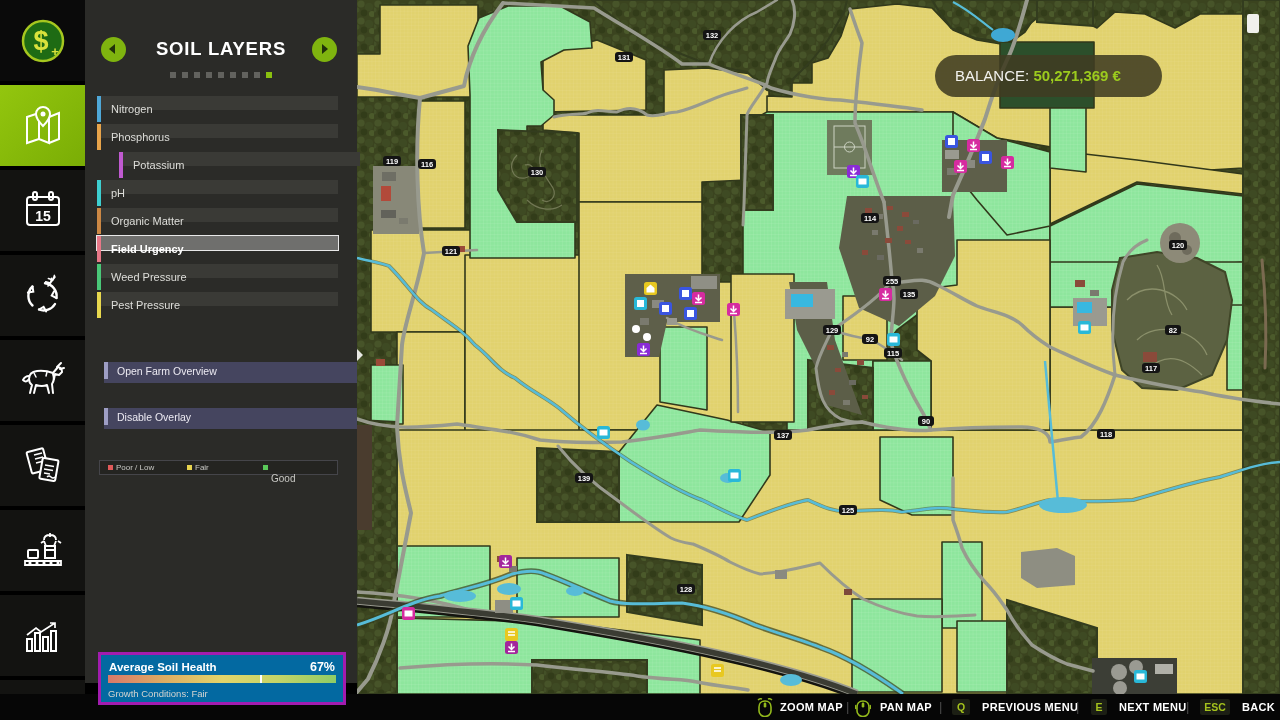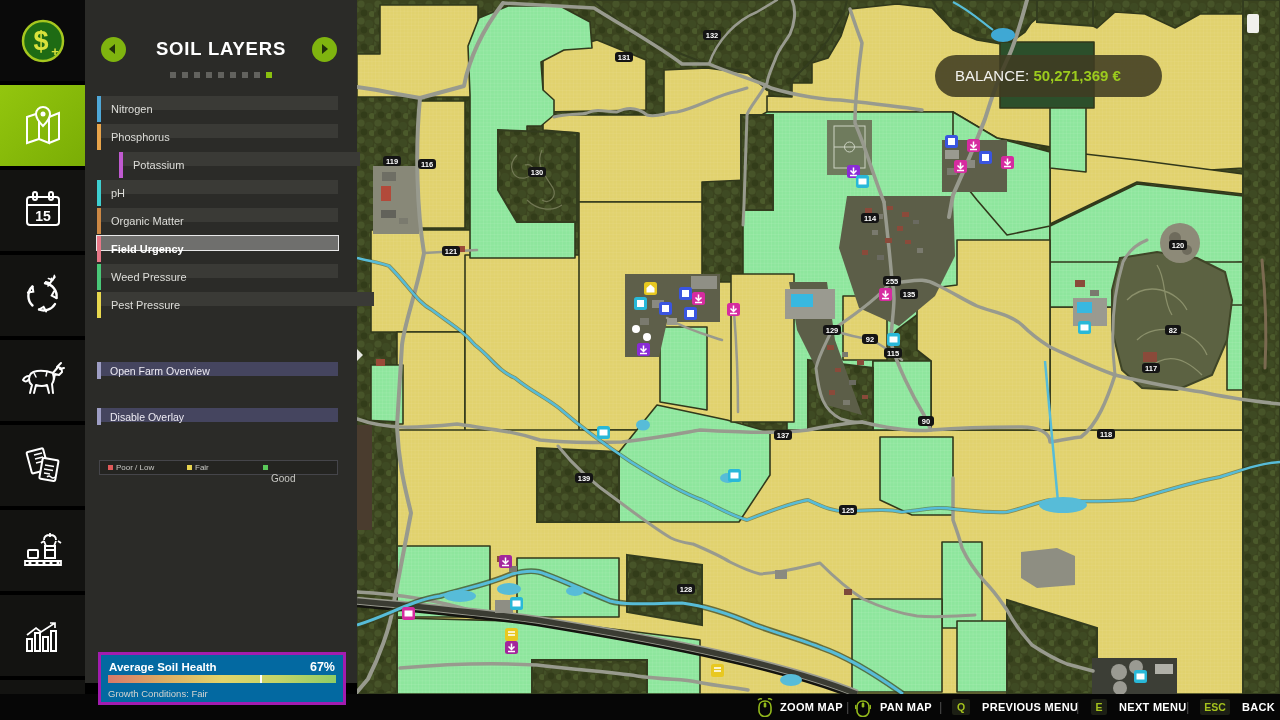--- a/index.html
+++ b/index.html
@@ -16,21 +16,21 @@
   .navbtn{position:absolute;width:25px;height:25px;border-radius:50%;background:#7fb40f;}
   .navbtn:after{content:"";position:absolute;top:8px;}
   #title{position:absolute;top:38px;left:0;width:272px;text-align:center;color:#fff;
      font-size:18.5px;font-weight:bold;letter-spacing:0.8px;}
   .dot{position:absolute;top:72px;width:6px;height:6px;background:#62625e;}
   .item{position:absolute;left:12px;width:241px;height:14px;background:#3a3a36;}
   .item .bar{position:absolute;left:0;top:0;width:4px;height:26px;}
   .item .lb{position:absolute;left:14px;top:7px;font-size:11px;color:#dededa;}
   .item.sel{background:#6f6f6d;border:1px solid #e8e8e8;margin-left:-1px;margin-top:-1px;}
   .item.sel .lb{color:#fff;font-weight:bold;}
-  .pbtn{position:absolute;left:12px;width:241px;height:14px;background:#45455f;}
+  .pbtn{position:absolute;left:19px;width:241px;height:21px;background:#45455f;padding-left:12px;}
   .pbtn .bar{position:absolute;left:0;top:0;width:4px;height:17px;background:#9e9ec4;}
   .pbtn .lb{position:absolute;left:13px;top:3px;font-size:10.5px;color:#eceaf2;}
   
   #bbar{left:0;top:694px;width:1280px;height:26px;background:#060606;}
   .hint{position:absolute;top:0;height:26px;line-height:26px;color:#fff;font-size:11px;font-weight:bold;letter-spacing:.3px;}
   .key{position:absolute;top:5px;height:16px;line-height:16px;background:#1c1f14;color:#a4c21d;
        font-size:10.5px;font-weight:bold;text-align:center;border-radius:2px;}
   .sep{position:absolute;top:0;height:26px;line-height:26px;color:#4a4a4a;font-size:13px;}
 </style>
 </head>
@@ -574,21 +574,21 @@
         <div class="lb">Organic Matter</div>
       </div>
     <div class="item sel" style="top:236px;">
         <div class="bar" style="background:#e87888;"></div>
         <div class="lb">Field Urgency</div>
       </div>
     <div class="item" style="top:264px;">
         <div class="bar" style="background:#4ac878;"></div>
         <div class="lb">Weed Pressure</div>
       </div>
-    <div class="item" style="top:292px;padding-left:36px;">
+    <div class="item" style="top:292px;">
         <div class="bar" style="background:#e8d84e;"></div>
         <div class="lb">Pest Pressure</div>
       </div>
 
     <div class="pbtn" style="top:362px;">
         <div class="bar"></div>
         <div class="lb">Open Farm Overview</div>
       </div>
     <div class="pbtn" style="top:408px;">
         <div class="bar"></div>

